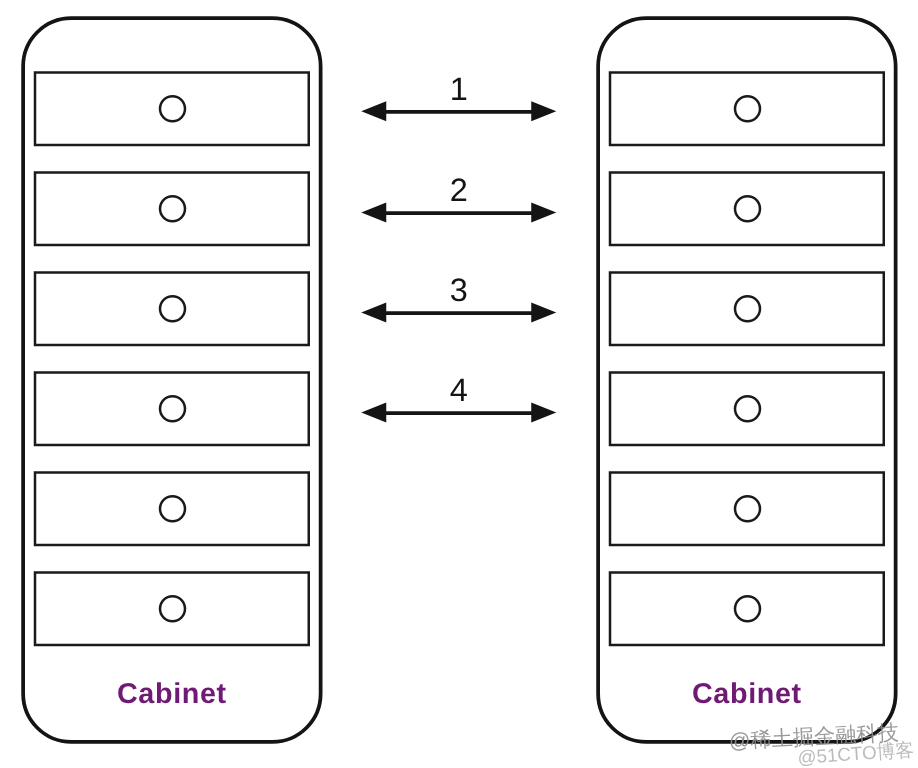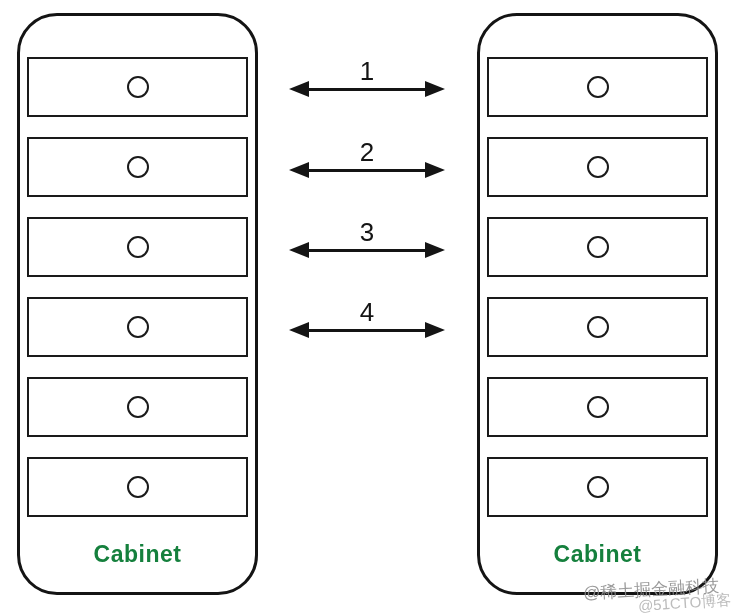--- a/index.html
+++ b/index.html
@@ -55,21 +55,21 @@
     background: #ffffff;
   }
   .cab-label {
     position: absolute;
     left: 0;
     right: 0;
     bottom: 24px;
     text-align: center;
     font-size: 23px;
     font-weight: bold;
-    color: #15803d;
+    color: #701a75;
     letter-spacing: 0.5px;
   }
   
   .arrow {
     position: absolute;
     left: 289px;
     width: 156px;
     height: 16px;
     display: flex;
     align-items: center;

